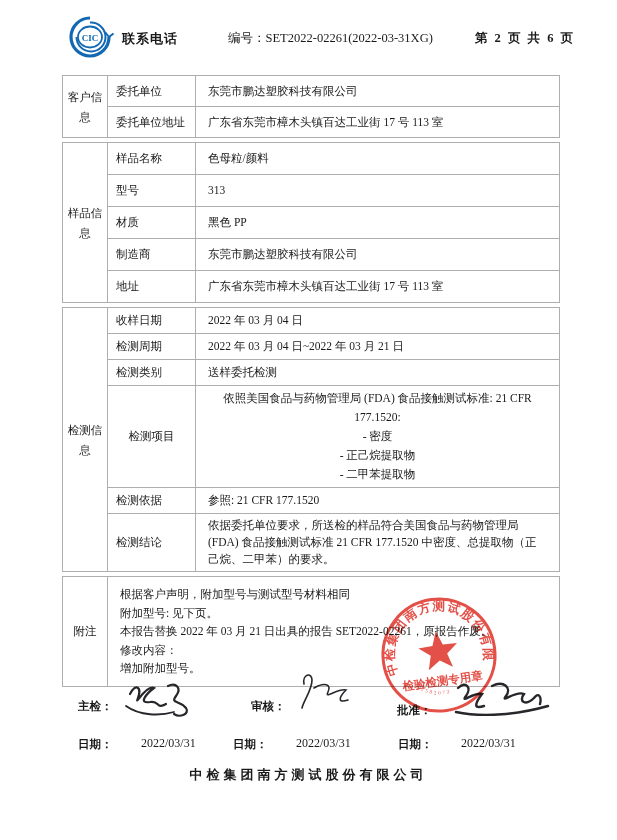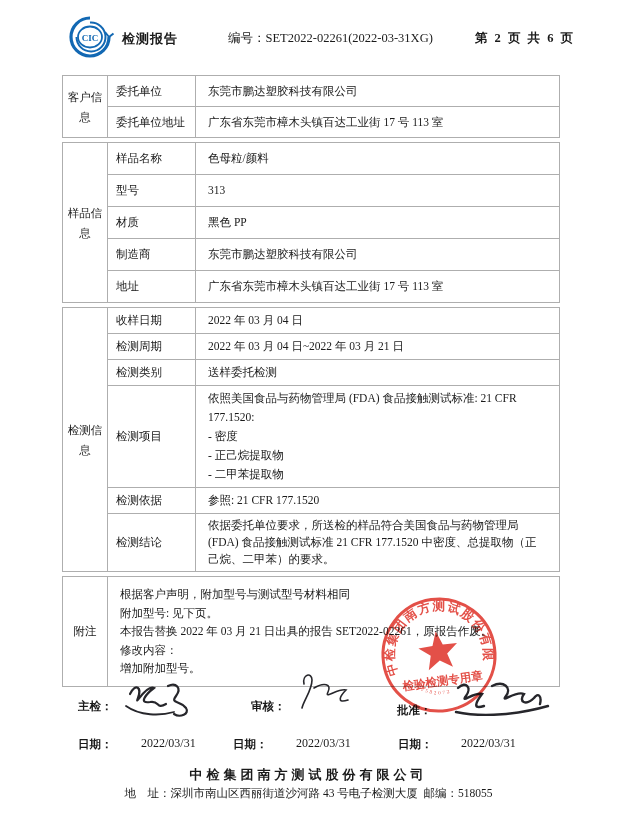--- a/index.html
+++ b/index.html
@@ -18,21 +18,21 @@
   .tbl-wrap { position: absolute; left: 62px; top: 75px; width: 497px; }
   table.sec { border-collapse: collapse; width: 497px; table-layout: fixed; margin-bottom: 4px; }
   table.sec td { border: 1px solid #aeaeae; font-size: 11.5px; vertical-align: middle; }
   td.sec-label { text-align: center; line-height: 20px; padding: 2px 0; font-size: 11.5px; }
   td.fld { padding: 2px 8px; }
   td.val { padding: 3px 12px; line-height: 19px; }
   td.val.pre { white-space: pre-line; }
   tr.h31 td { height: 31px; }
   tr.h32 td { height: 32px; }
   tr.h24 td { height: 24px; }
-  tr.h90 td { height: 90px; }
+  tr.h90 td { height: 90px; text-align: center; }
   tr.h50 td { height: 50px; line-height: 17px; }
   td.notes-val { padding: 8px 12px; line-height: 18.5px; }
   
   .signoff span.lbl { position: absolute; font-size: 11.5px; font-weight: bold; }
   .signoff span.dt { position: absolute; font-size: 12px; font-family: "Liberation Serif", serif; text-align: right; }
   .sig { position: absolute; }
   .sig path { fill: none; stroke: #26262b; stroke-linecap: round; }
   
   .stamp {
     position: absolute; left: 379px; top: 594px; width: 120px; height: 122px;
@@ -51,21 +51,21 @@
 <div class="page">
 
   <div class="hdr">
     <svg class="hdr-logo" width="56" height="46" viewBox="0 0 56 46">
       <path d="M28 4 A19 19 0 1 0 47 23" fill="none" stroke="#1268b3" stroke-width="3.2"></path>
       <path d="M47 23 L43 18 M47 23 L51.5 19.5" fill="none" stroke="#1268b3" stroke-width="2"></path>
       <path d="M28 8.5 A14.5 14.5 0 1 1 14.5 23" fill="none" stroke="#1268b3" stroke-width="2"></path>
       <ellipse cx="28" cy="23" rx="12" ry="10.5" fill="#ffffff" stroke="#1268b3" stroke-width="1.8"></ellipse>
       <text x="28" y="26.5" text-anchor="middle" font-size="9" font-weight="bold" fill="#1268b3" font-family="Liberation Serif, serif">CIC</text>
     </svg>
-    <span class="hdr-title">检测报告</span>
+    <span class="hdr-title">联系电话</span>
     <span class="hdr-no"><span>编号：</span><span>SET2022-02261(2022-03-31XG)</span></span>
     <span class="hdr-page">第 2 页 共 6 页</span>
   </div>
 
   <div class="tbl-wrap">
 
     <table class="sec">
       <colgroup>
           <col style="width:45px">
           <col style="width:88px">
@@ -211,17 +211,14 @@
       <textPath href="#arcTop" startOffset="2">中检集团南方测试股份有限公司</textPath>
     </text>
     <polygon points="60,36 65.2,50.1 79.5,50.6 68.3,59.6 72.2,73.6 60,65.5 47.8,73.6 51.7,59.6 40.5,50.6 54.8,50.1" fill="#e0372e"></polygon>
     <text x="60" y="90" text-anchor="middle" font-size="11.5" font-weight="bold" fill="#e0372e" font-family="Liberation Serif, serif">检验检测专用章</text>
     <text font-size="5" fill="#e0372e" letter-spacing="2" font-family="Liberation Serif, serif">
       <textPath href="#arcBottom" startOffset="8">02582072</textPath>
     </text>
   </svg>
 
   <div class="foot company">中检集团南方测试股份有限公司</div>
-  <div class="foot addr">
-    <span>地　址：</span><span>深圳市南山区西丽街道沙河路 43 号电子检测大厦</span>&nbsp;&nbsp;<span>邮编：</span><span>518055</span>
-  </div>
 
 </div>
 
 </body></html>

